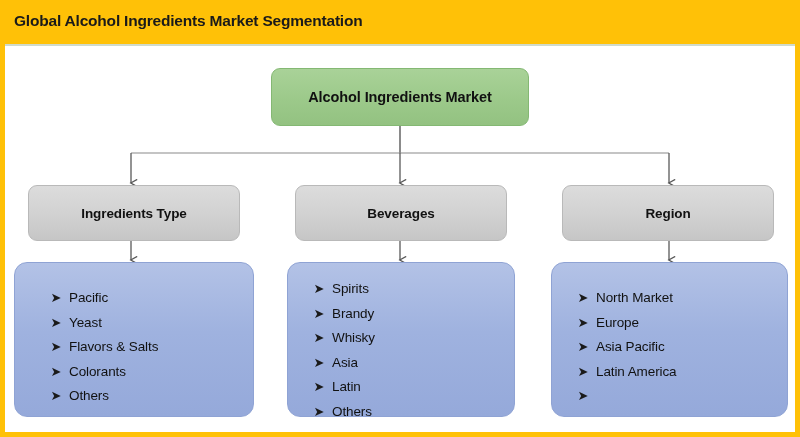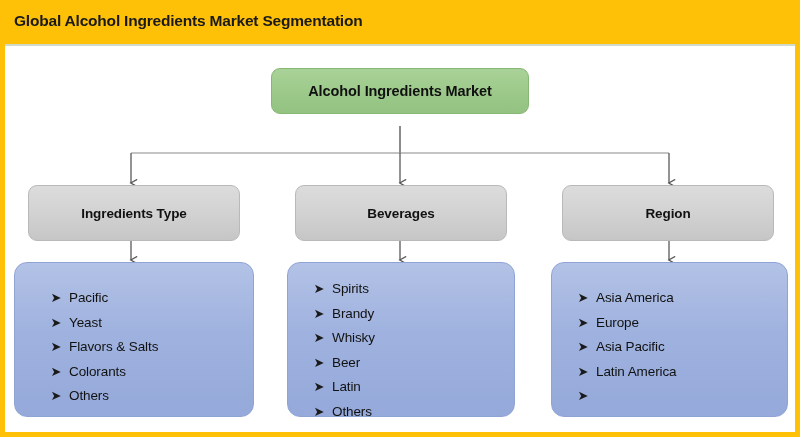--- a/index.html
+++ b/index.html
@@ -86,21 +86,21 @@
     box-sizing: border-box;
     display: flex;
     align-items: center;
     justify-content: center;
     text-align: center;
   }
 
   
   #node-root {
     left: 271px; top: 68px;
-    width: 258px; height: 46px;
+    width: 258px; height: 58px;
     border-radius: 9px;
     background: linear-gradient(180deg, #A9D298 0%, #9CC98A 55%, #93C281 100%);
     border: 1px solid #84b873;
   }
   #node-root .node-label {
     font-size: 14.5px;
     font-weight: bold;
     color: #111111;
     letter-spacing: -0.1px;
   }
@@ -249,37 +249,37 @@
         <li class="list-item">
           <span class="bullet-icon">➤</span>
           <span class="item-text">Brandy</span>
         </li>
         <li class="list-item">
           <span class="bullet-icon">➤</span>
           <span class="item-text">Whisky</span>
         </li>
         <li class="list-item">
           <span class="bullet-icon">➤</span>
-          <span class="item-text">Beer</span>
+          <span class="item-text">Asia</span>
         </li>
         <li class="list-item">
           <span class="bullet-icon">➤</span>
           <span class="item-text">Latin</span>
         </li>
         <li class="list-item">
           <span class="bullet-icon">➤</span>
           <span class="item-text">Others</span>
         </li>
       </ul>
   </div>
   <div class="node node-list" id="node-list-2">
     <ul class="list-ul">
         <li class="list-item">
           <span class="bullet-icon">➤</span>
-          <span class="item-text">Asia America</span>
+          <span class="item-text">North Market</span>
         </li>
         <li class="list-item">
           <span class="bullet-icon">➤</span>
           <span class="item-text">Europe</span>
         </li>
         <li class="list-item">
           <span class="bullet-icon">➤</span>
           <span class="item-text">Asia Pacific</span>
         </li>
         <li class="list-item">

